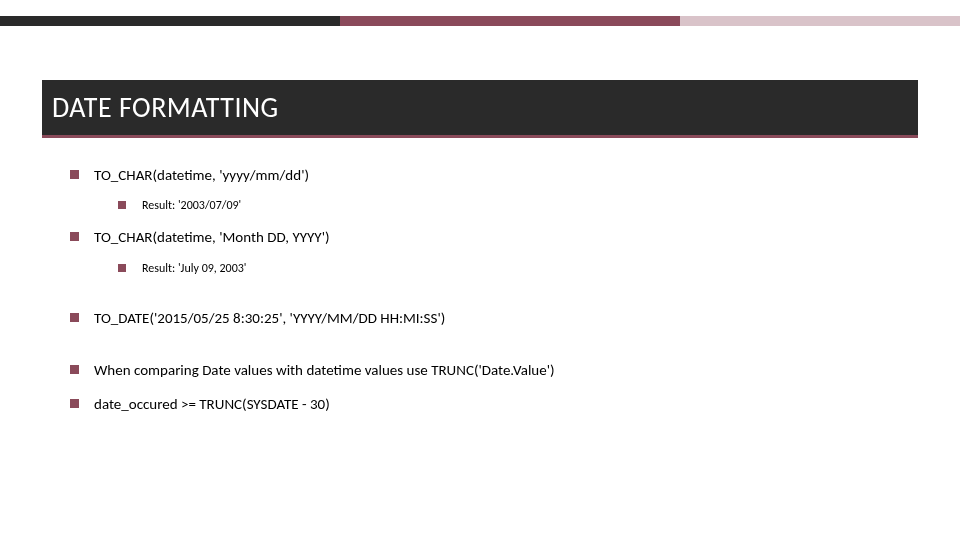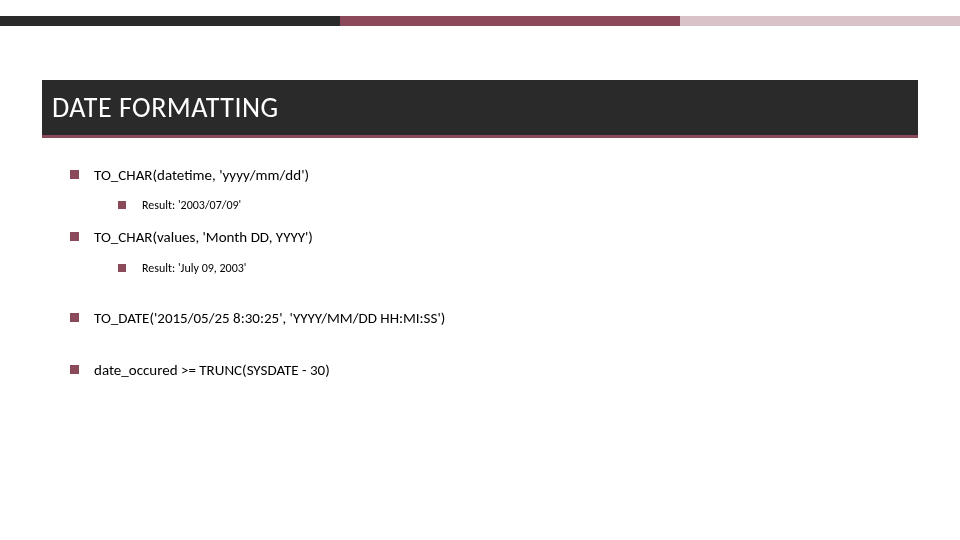--- a/index.html
+++ b/index.html
@@ -101,34 +101,37 @@
   <ul>
 
     <li class="level1">
       <span class="b">TO_CHAR</span><span>(datetime, 'yyyy/mm/dd')</span>
       <ul>
         <li class="level2">Result: '2003/07/09'</li>
       </ul>
     </li>
 
     <li class="level1">
-      <span class="b">TO_CHAR</span><span>(values, 'Month DD, YYYY')</span>
+      <span class="b">TO_CHAR</span><span>(datetime, 'Month DD, YYYY')</span>
       <ul>
         <li class="level2">Result: 'July 09, 2003'</li>
       </ul>
     </li>
 
     <div class="gap"></div>
 
 
     <li class="level1">
       <span class="b">TO_DATE</span><span>('2015/05/25 8:30:25', 'YYYY/MM/DD HH:MI:SS')</span>
     </li>
 
     <div class="gap"></div>
 
+    <li class="level1">
+      <span>When comparing Date values with datetime values use </span><span class="b">TRUNC</span><span>('Date.Value')</span>
+    </li>
 
     <li class="level1">
       <span>date_occured &gt;= </span><span class="b">TRUNC</span><span>(SYSDATE - 30)</span>
     </li>
 
   </ul>
 </div>
 
 </body></html>

